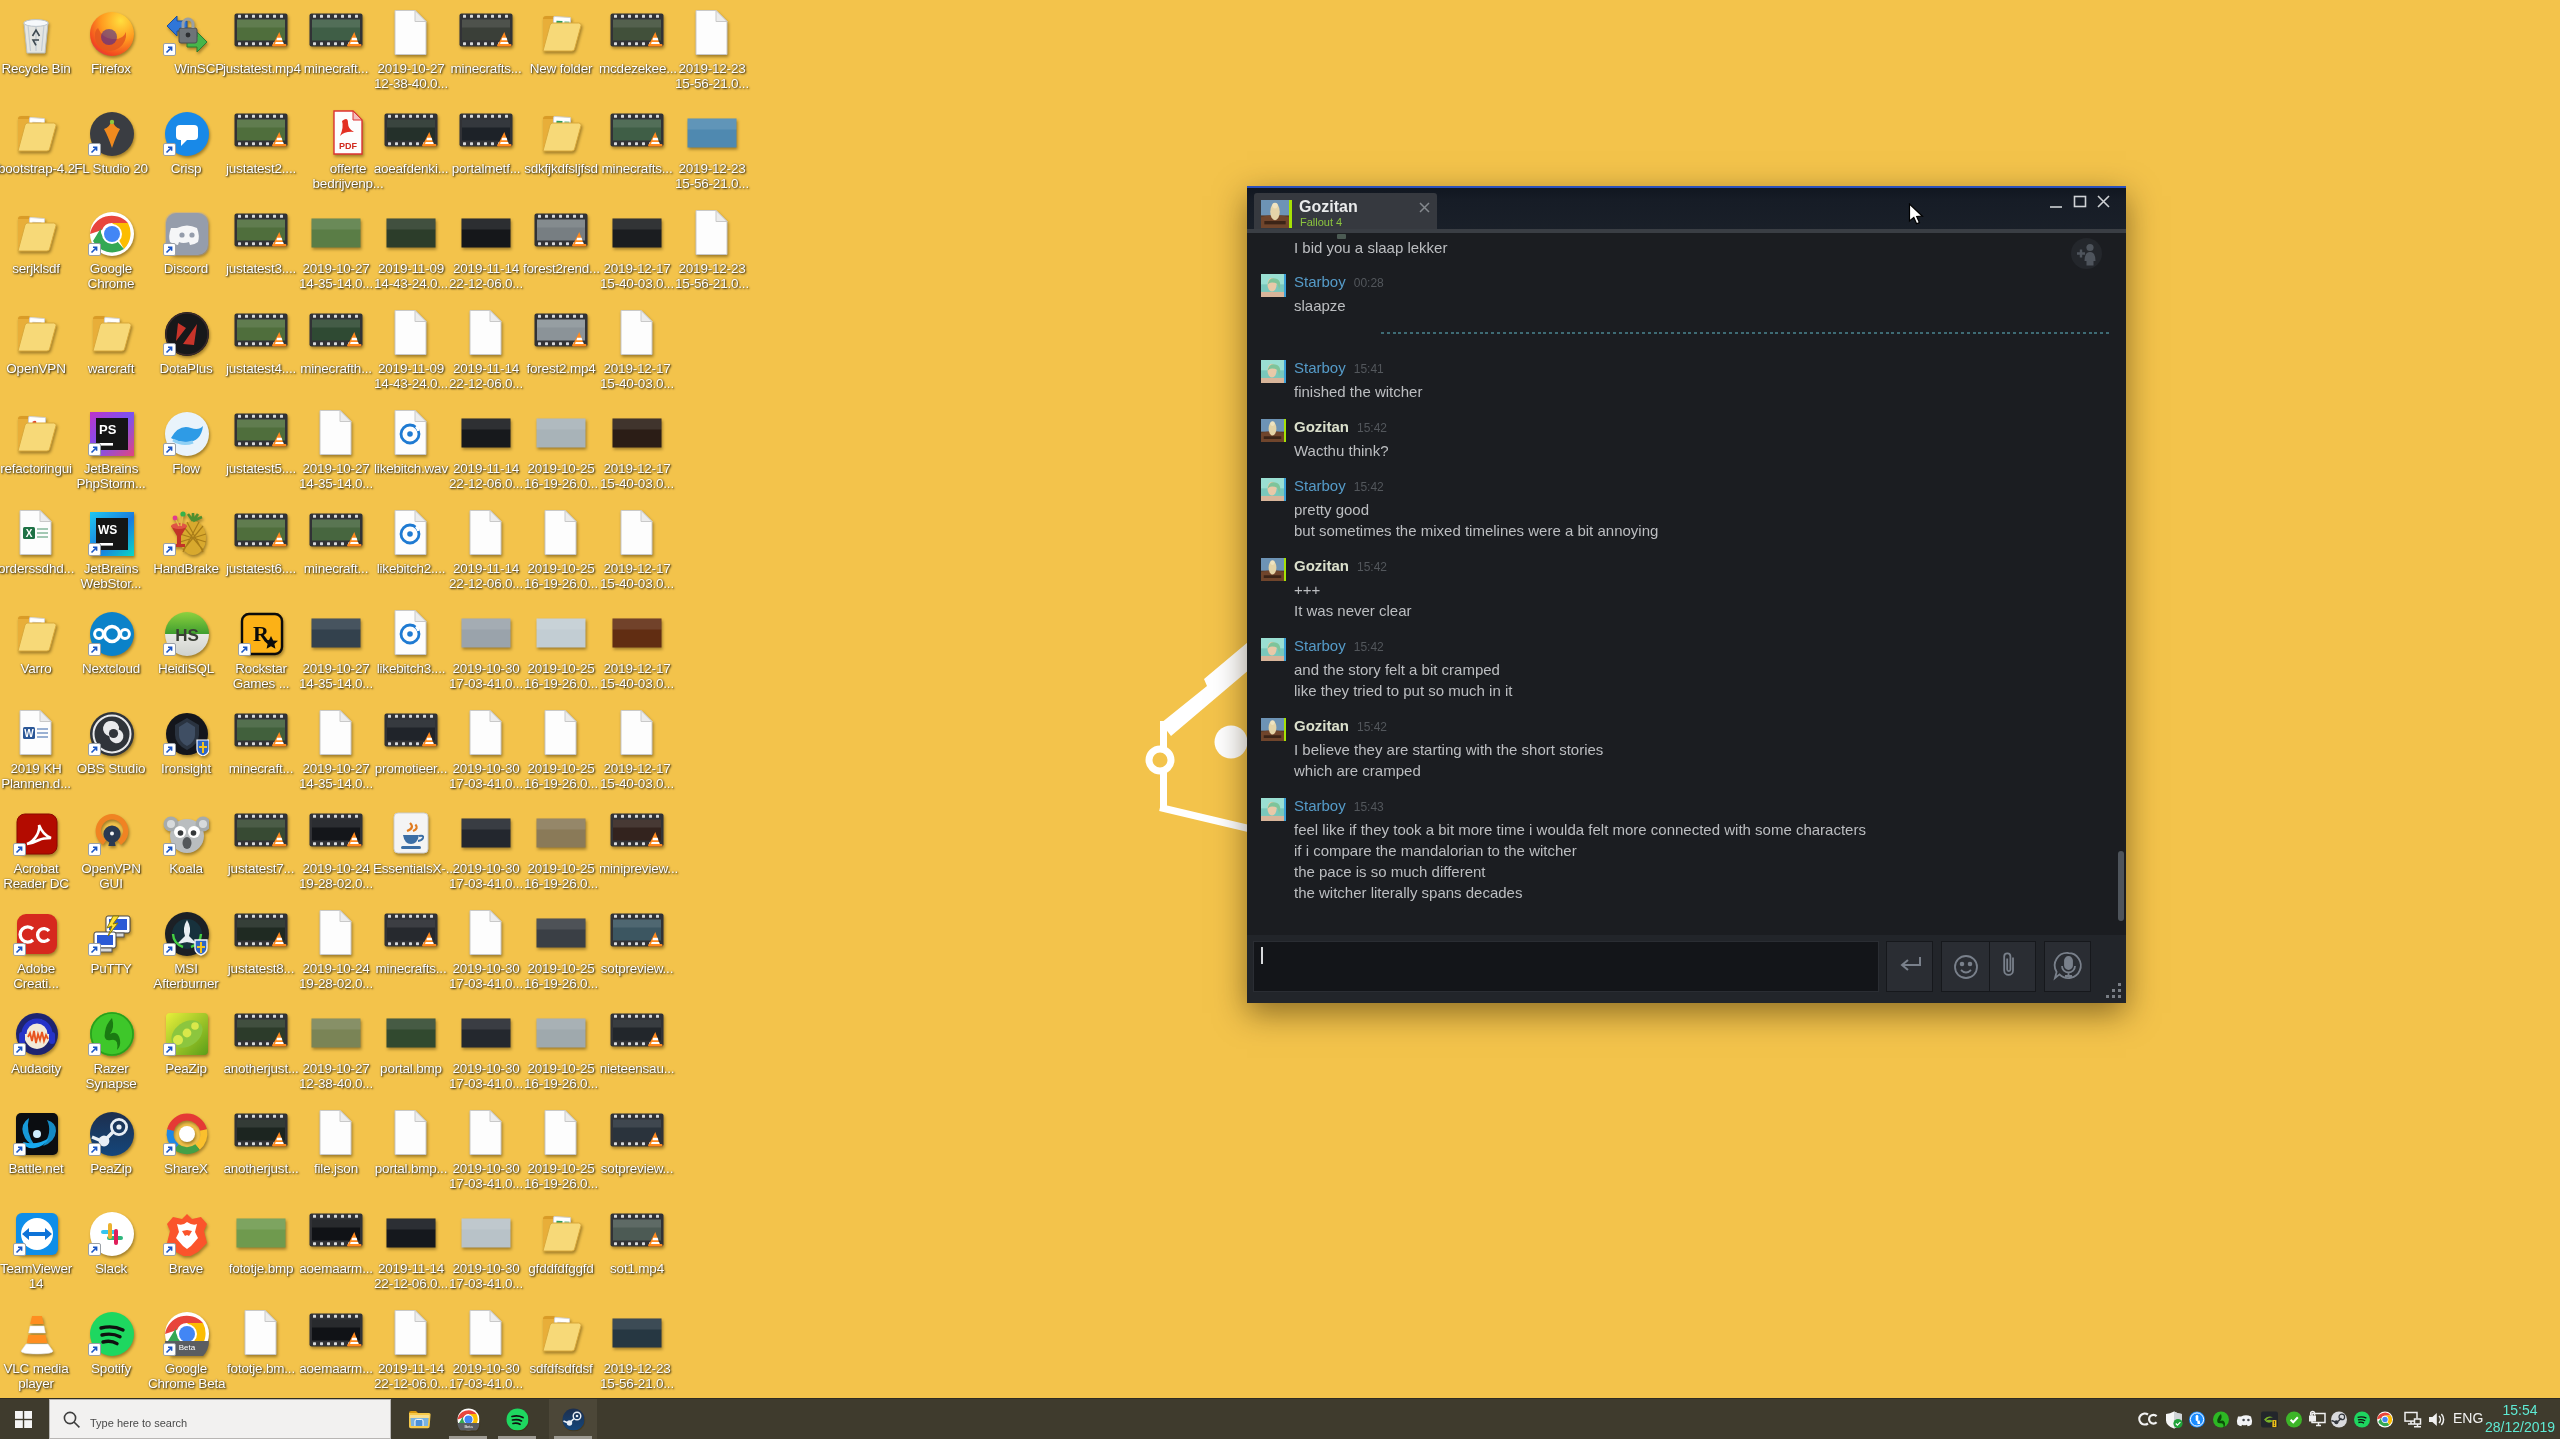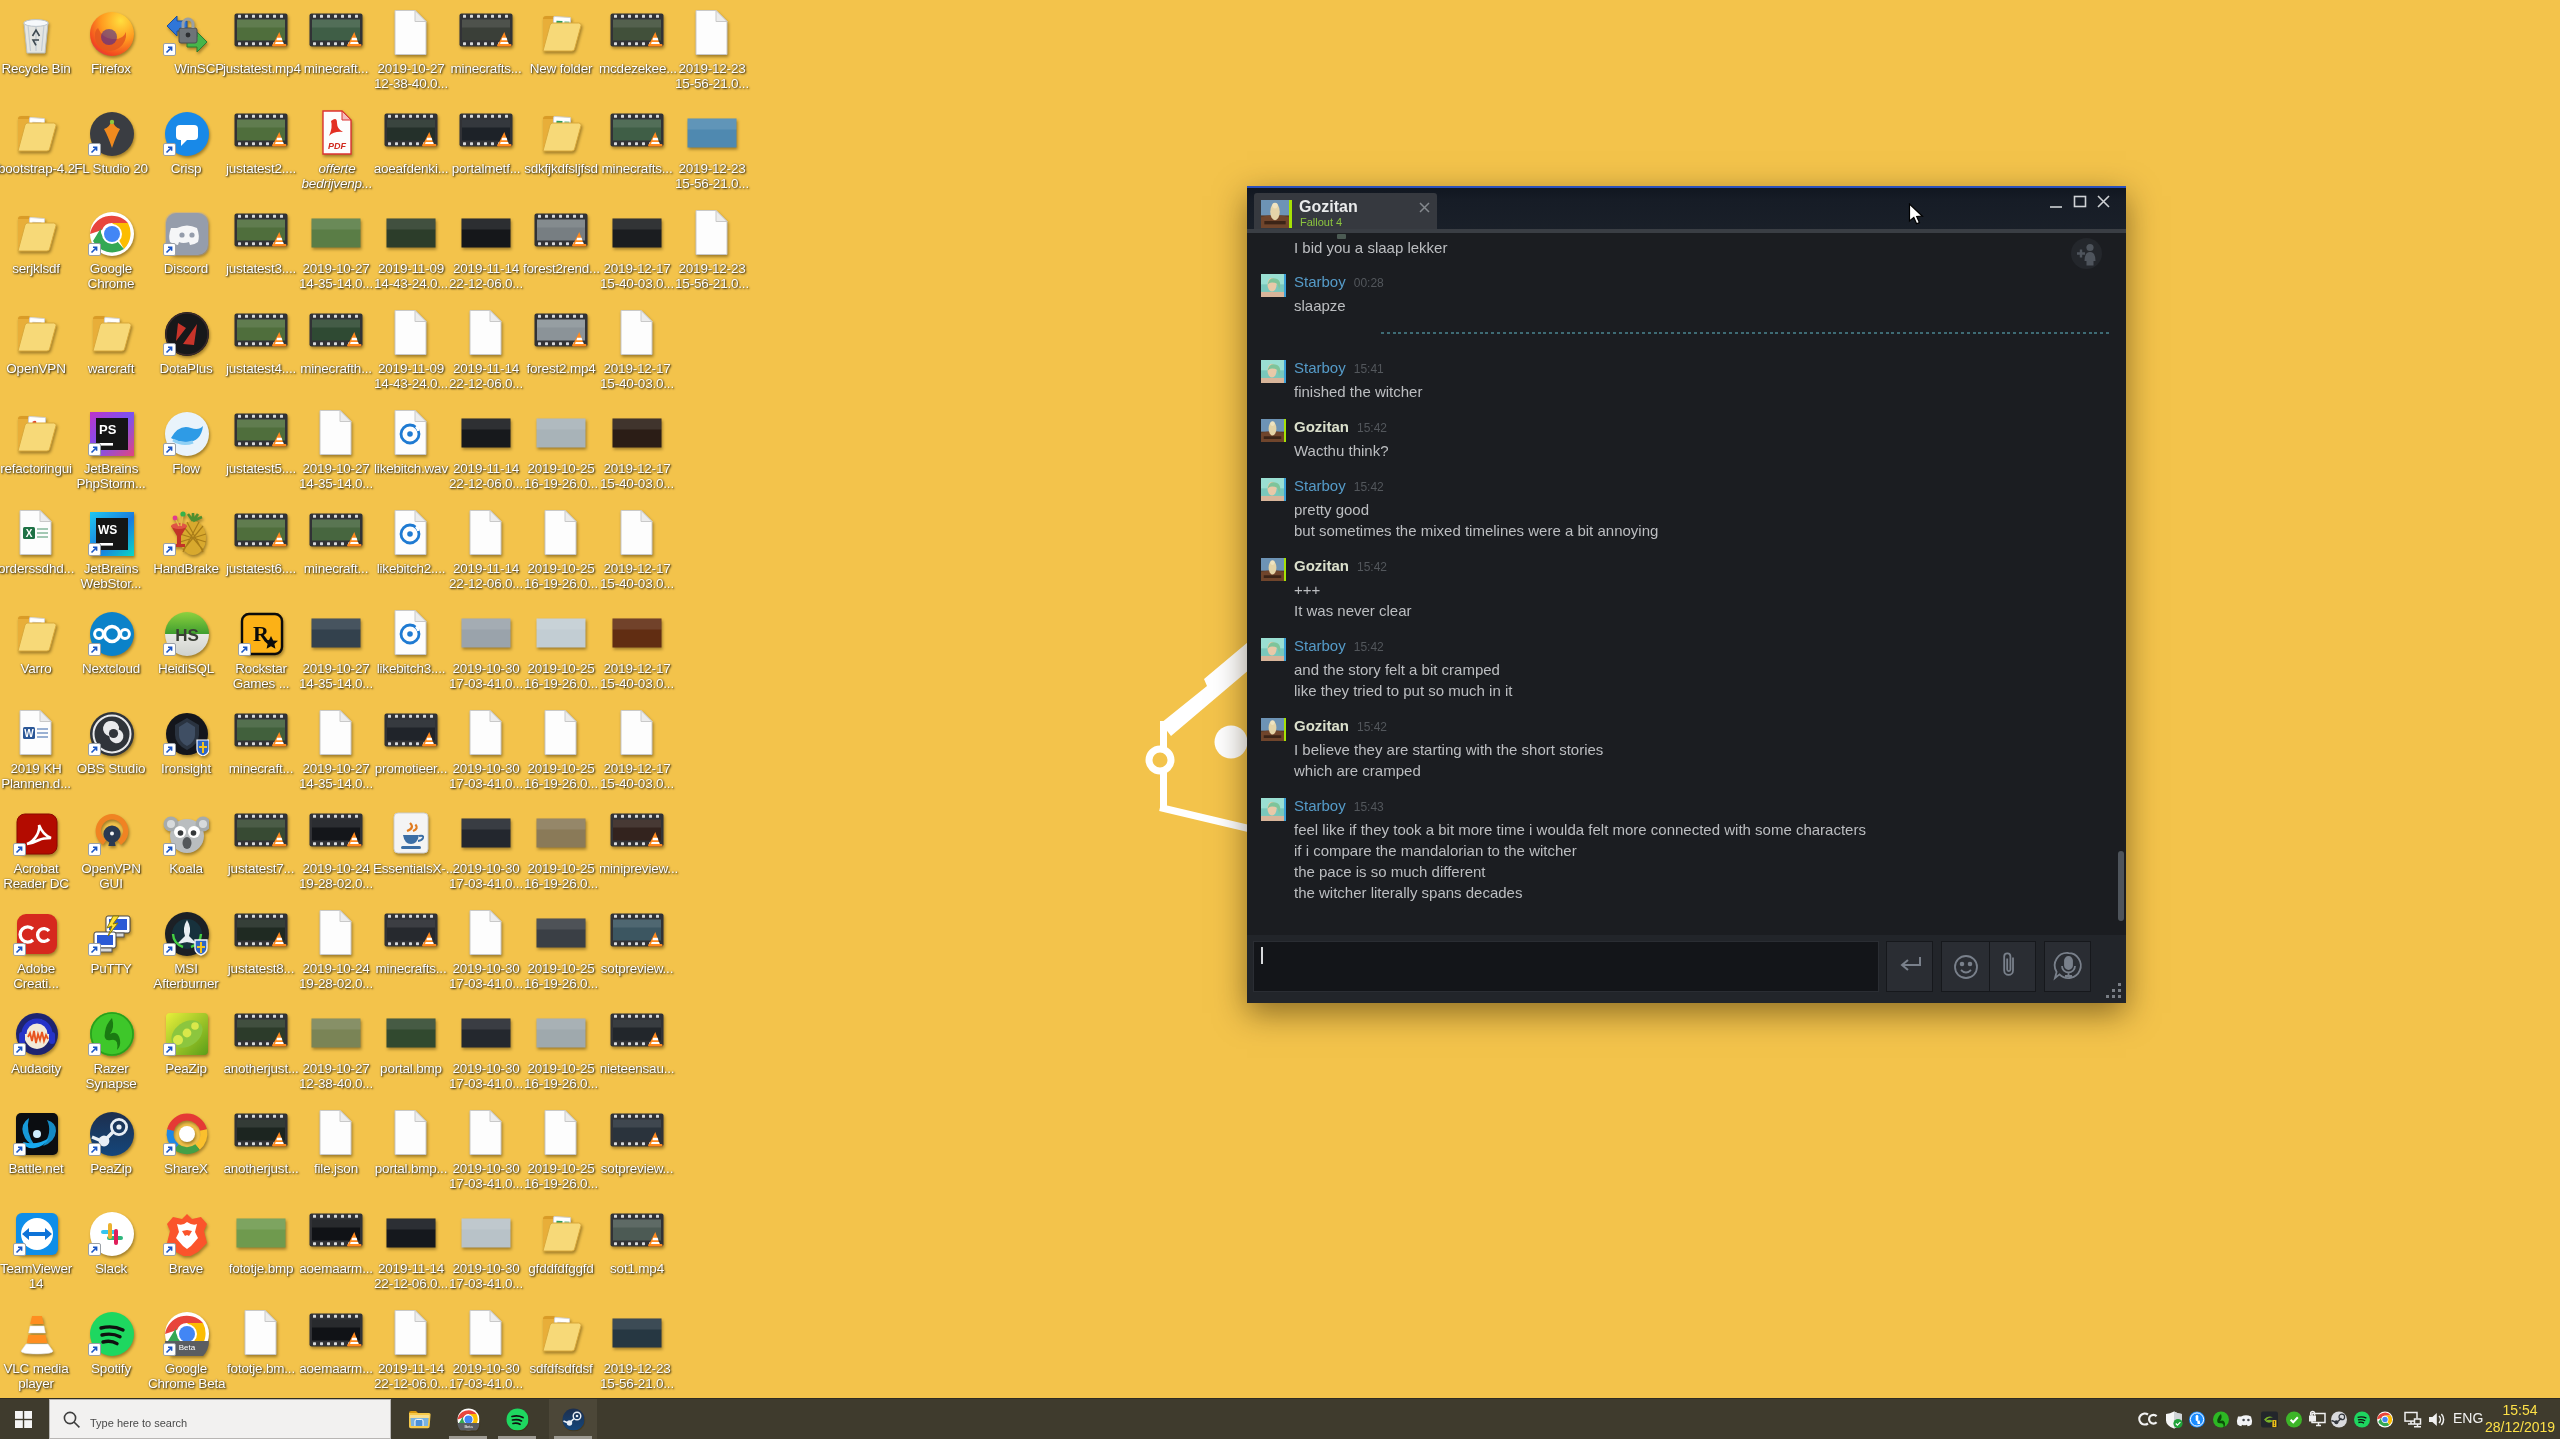--- a/index.html
+++ b/index.html
@@ -282,21 +282,21 @@
         <rect x="3" y="6.5" width="48" height="8" fill="#ffffff" opacity="0.10"></rect>
         <g transform="translate(39,19) scale(0.9)">
           <path d="M7 0 l5 14 h-12 z" fill="#ff8a1e"></path>
           <path d="M4.6 6.5 h5l.8 2.6 h-6.6z M3 11 h8.2 l.8 2.6 h-9.8z" fill="#fff"></path>
           <rect x="-1" y="13.4" width="16" height="2.8" rx="1.2" fill="#ff8a1e"></rect>
         </g>
       </svg>
     </div>
     <div class="lbl">justatest2....</div>
   </div>
-<div class="cell" style="left:299px;top:109px;font-style:italic;">
+<div class="cell" style="left:310px;top:109px;">
     <div class="ic">
       <svg width="48" height="48" viewBox="0 0 48 48" style="position:absolute;left:0px;top:0px;filter:drop-shadow(1px 2px 1.5px rgba(60,40,0,.45));">
         <path d="M10 2 h19 l9 9 v34 h-28 z" fill="#fdfdfd" stroke="#d33" stroke-width="1.4"></path>
         <path d="M29 2 l9 9 h-9 z" fill="#f4bdbd" stroke="#d33" stroke-width="1"></path>
         <path d="M18 12 q6 -5 6 2 q0 6 6 9 q-9 -1 -14 4 q4 -9 2 -15z" fill="#e32f22"></path>
         <text x="24" y="40" font-size="9" font-weight="bold" fill="#d02a1e" text-anchor="middle" font-family="Liberation Sans">PDF</text>
       </svg>
     </div>
     <div class="lbl">offerte<br>bedrijvenp...</div>
   </div>
@@ -2501,14 +2501,14 @@
             <path d="M13.5 13.5 v2.6 M10 16.2 h7"></path>
           </g>
         </g>
         <g transform="translate(2428,0)">
           <path d="M1 6.5 h3.4 l4.4 -4 v13 l-4.4 -4 h-3.4z" fill="#f0f0f0"></path>
           <path d="M11 5.5 a5 5 0 0 1 0 7 M13.4 3.5 a8 8 0 0 1 0 11" stroke="#f0f0f0" stroke-width="1.5" fill="none"></path>
         </g>
       </g>
     </svg>
 <span style="position:absolute;left:2453px;top:11px;font-size:14px;color:#f2f2f2;">ENG</span>
-<div style="position:absolute;left:2484px;top:3px;width:72px;text-align:center;color:#fde047;font-size:14px;line-height:17px;">15:54<br>28/12/2019</div>
+<div style="position:absolute;left:2484px;top:3px;width:72px;text-align:center;color:#5eead4;font-size:14px;line-height:17px;">15:54<br>28/12/2019</div>
 </div>
 
 </body></html>

